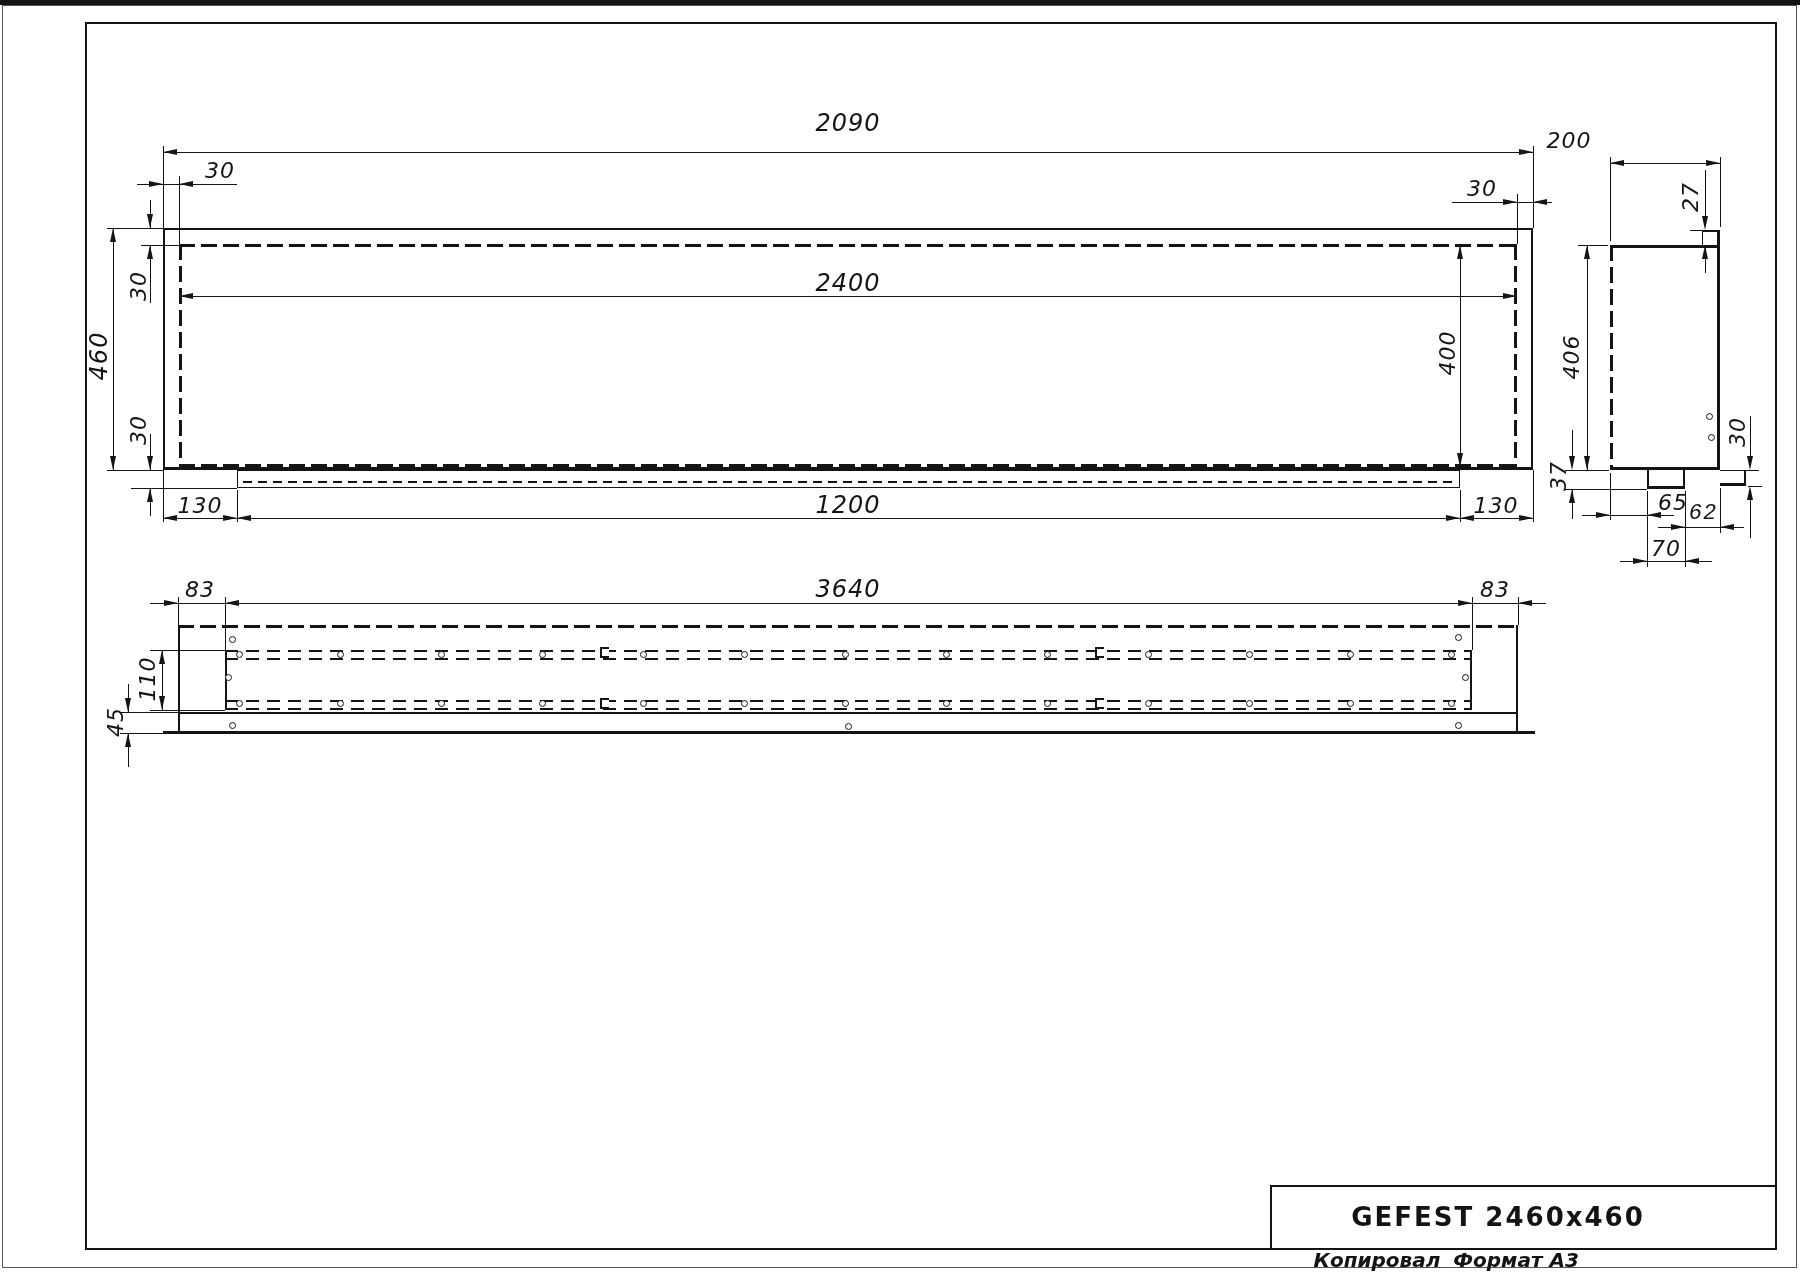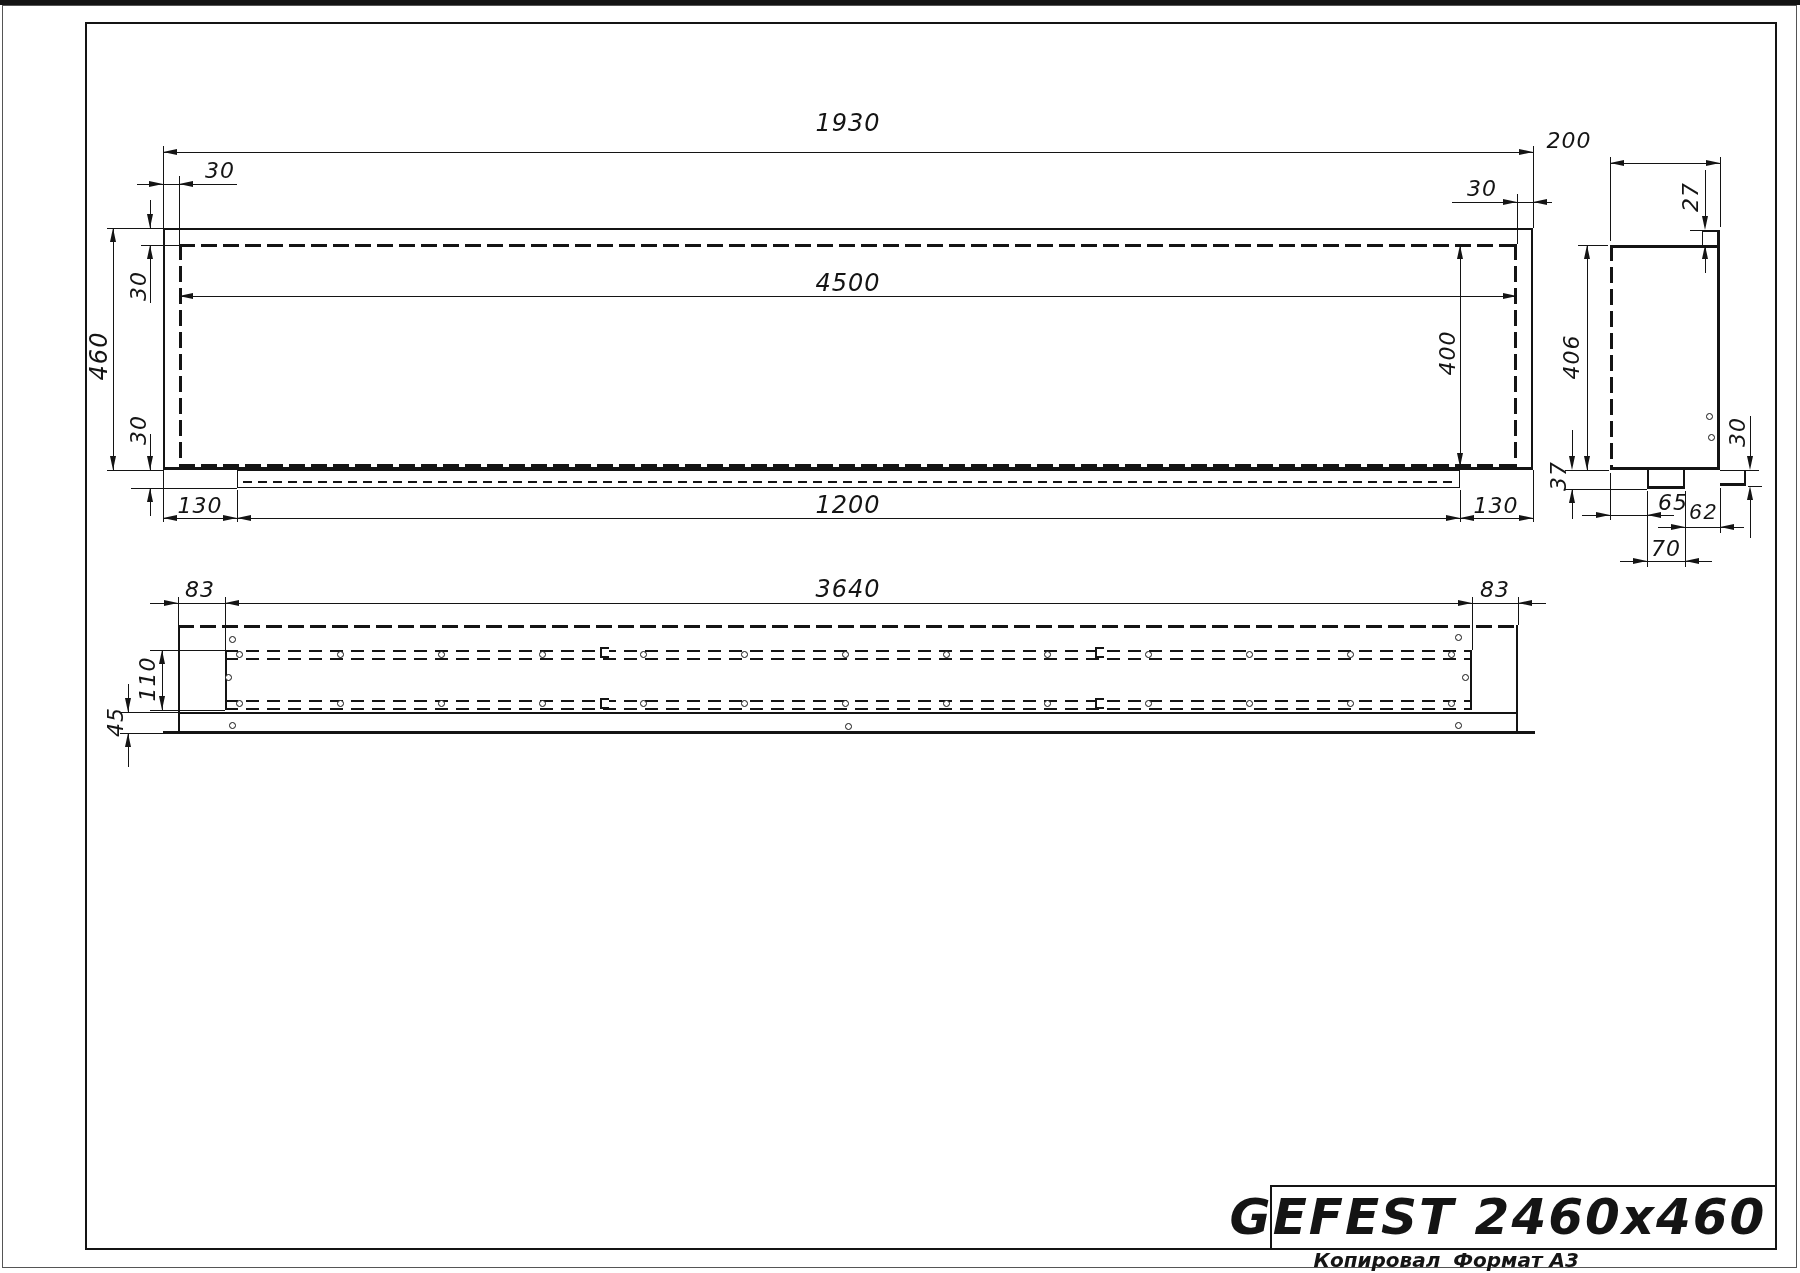--- a/index.html
+++ b/index.html
@@ -16,21 +16,21 @@
   .ar-l{border-width:3px 14px 3px 0;border-color:transparent #141414 transparent transparent;}
   .ar-u{border-width:0 3px 14px 3px;border-color:transparent transparent #141414 transparent;}
   .ar-d{border-width:14px 3px 0 3px;border-color:#141414 transparent transparent transparent;}
   .lbl{position:absolute;font-style:italic;font-size:22px;white-space:nowrap;
        transform:translate(-50%,-50%);font-weight:400;letter-spacing:1px;}
   .rot{transform:translate(-50%,-50%) rotate(-90deg);}
   .hole{position:absolute;width:7px;height:7px;border:1.5px solid #141414;border-radius:50%;
         background:#fff;box-sizing:border-box;}
   .clip{position:absolute;width:9px;height:11px;border:2px solid #141414;border-right:0;
         background:#fff;box-sizing:border-box;}
-  .title{position:absolute;font-style:italic;font-size:50px;letter-spacing:2px;
+  .title{position:absolute;font-size:26px;letter-spacing:2px;
          transform:translate(-50%,-50%);white-space:nowrap;}
   .foot{position:absolute;font-style:italic;font-size:20px;transform:translate(-50%,-50%);white-space:nowrap;}
 </style>
 </head>
 <body>
 
 <div id="canvas">
 
   <i class="ln" style="left:0;top:0;width:1800px;height:5px;"></i>
   <div class="rect" style="left:2px;top:5px;width:1795px;height:1263px;border:1px solid #555;"></div>
@@ -42,38 +42,38 @@
   <i class="dv3" style="left:179px;top:244px;height:223px;"></i>
   <i class="dv3" style="left:1514px;top:244px;height:223px;"></i>
   <div class="rect" style="left:237px;top:470px;width:1223px;height:18px;border:1.5px solid #141414;"></div>
   <i class="dh1" style="left:243px;top:481px;width:1211px;"></i>
 
   <i class="ln" style="left:163px;top:152px;width:1370px;height:1.4px;"></i>
   <i class="ln" style="left:163px;top:146px;width:1.4px;height:82px;"></i>
   <i class="ln" style="left:1533px;top:146px;width:1.4px;height:82px;"></i>
   <i class="ar ar-l" style="left:163px;top:149px;"></i>
   <i class="ar ar-r" style="left:1519px;top:149px;"></i>
-  <b class="lbl" style="left:848px;top:123px;font-size:24px;">1930</b>
+  <b class="lbl" style="left:848px;top:123px;font-size:24px;">2090</b>
 
   <i class="ln" style="left:137px;top:184px;width:100px;height:1.4px;"></i>
   <i class="ln" style="left:179px;top:176px;width:1.4px;height:68px;"></i>
   <i class="ar ar-r" style="left:149px;top:181px;"></i>
   <i class="ar ar-l" style="left:179px;top:181px;"></i>
   <b class="lbl" style="left:220px;top:170px;">30</b>
 
   <i class="ln" style="left:1452px;top:202px;width:100px;height:1.4px;"></i>
   <i class="ln" style="left:1517px;top:194px;width:1.4px;height:50px;"></i>
   <i class="ar ar-r" style="left:1503px;top:199px;"></i>
   <i class="ar ar-l" style="left:1533px;top:199px;"></i>
   <b class="lbl" style="left:1482px;top:188px;">30</b>
 
   <i class="ln" style="left:179px;top:296px;width:1338px;height:1.4px;"></i>
   <i class="ar ar-l" style="left:179px;top:293px;"></i>
   <i class="ar ar-r" style="left:1503px;top:293px;"></i>
-  <b class="lbl" style="left:848px;top:283px;font-size:24px;">4500</b>
+  <b class="lbl" style="left:848px;top:283px;font-size:24px;">2400</b>
 
   <i class="ln" style="left:113px;top:228px;width:1.4px;height:242px;"></i>
   <i class="ln" style="left:107px;top:228px;width:56px;height:1.4px;"></i>
   <i class="ln" style="left:107px;top:470px;width:56px;height:1.4px;"></i>
   <i class="ar ar-u" style="left:110px;top:228px;"></i>
   <i class="ar ar-d" style="left:110px;top:456px;"></i>
   <b class="lbl rot" style="left:99px;top:356px;font-size:24px;">460</b>
 
   <i class="ln" style="left:150px;top:200px;width:1.4px;height:28px;"></i>
   <i class="ln" style="left:150px;top:245px;width:1.4px;height:58px;"></i>

